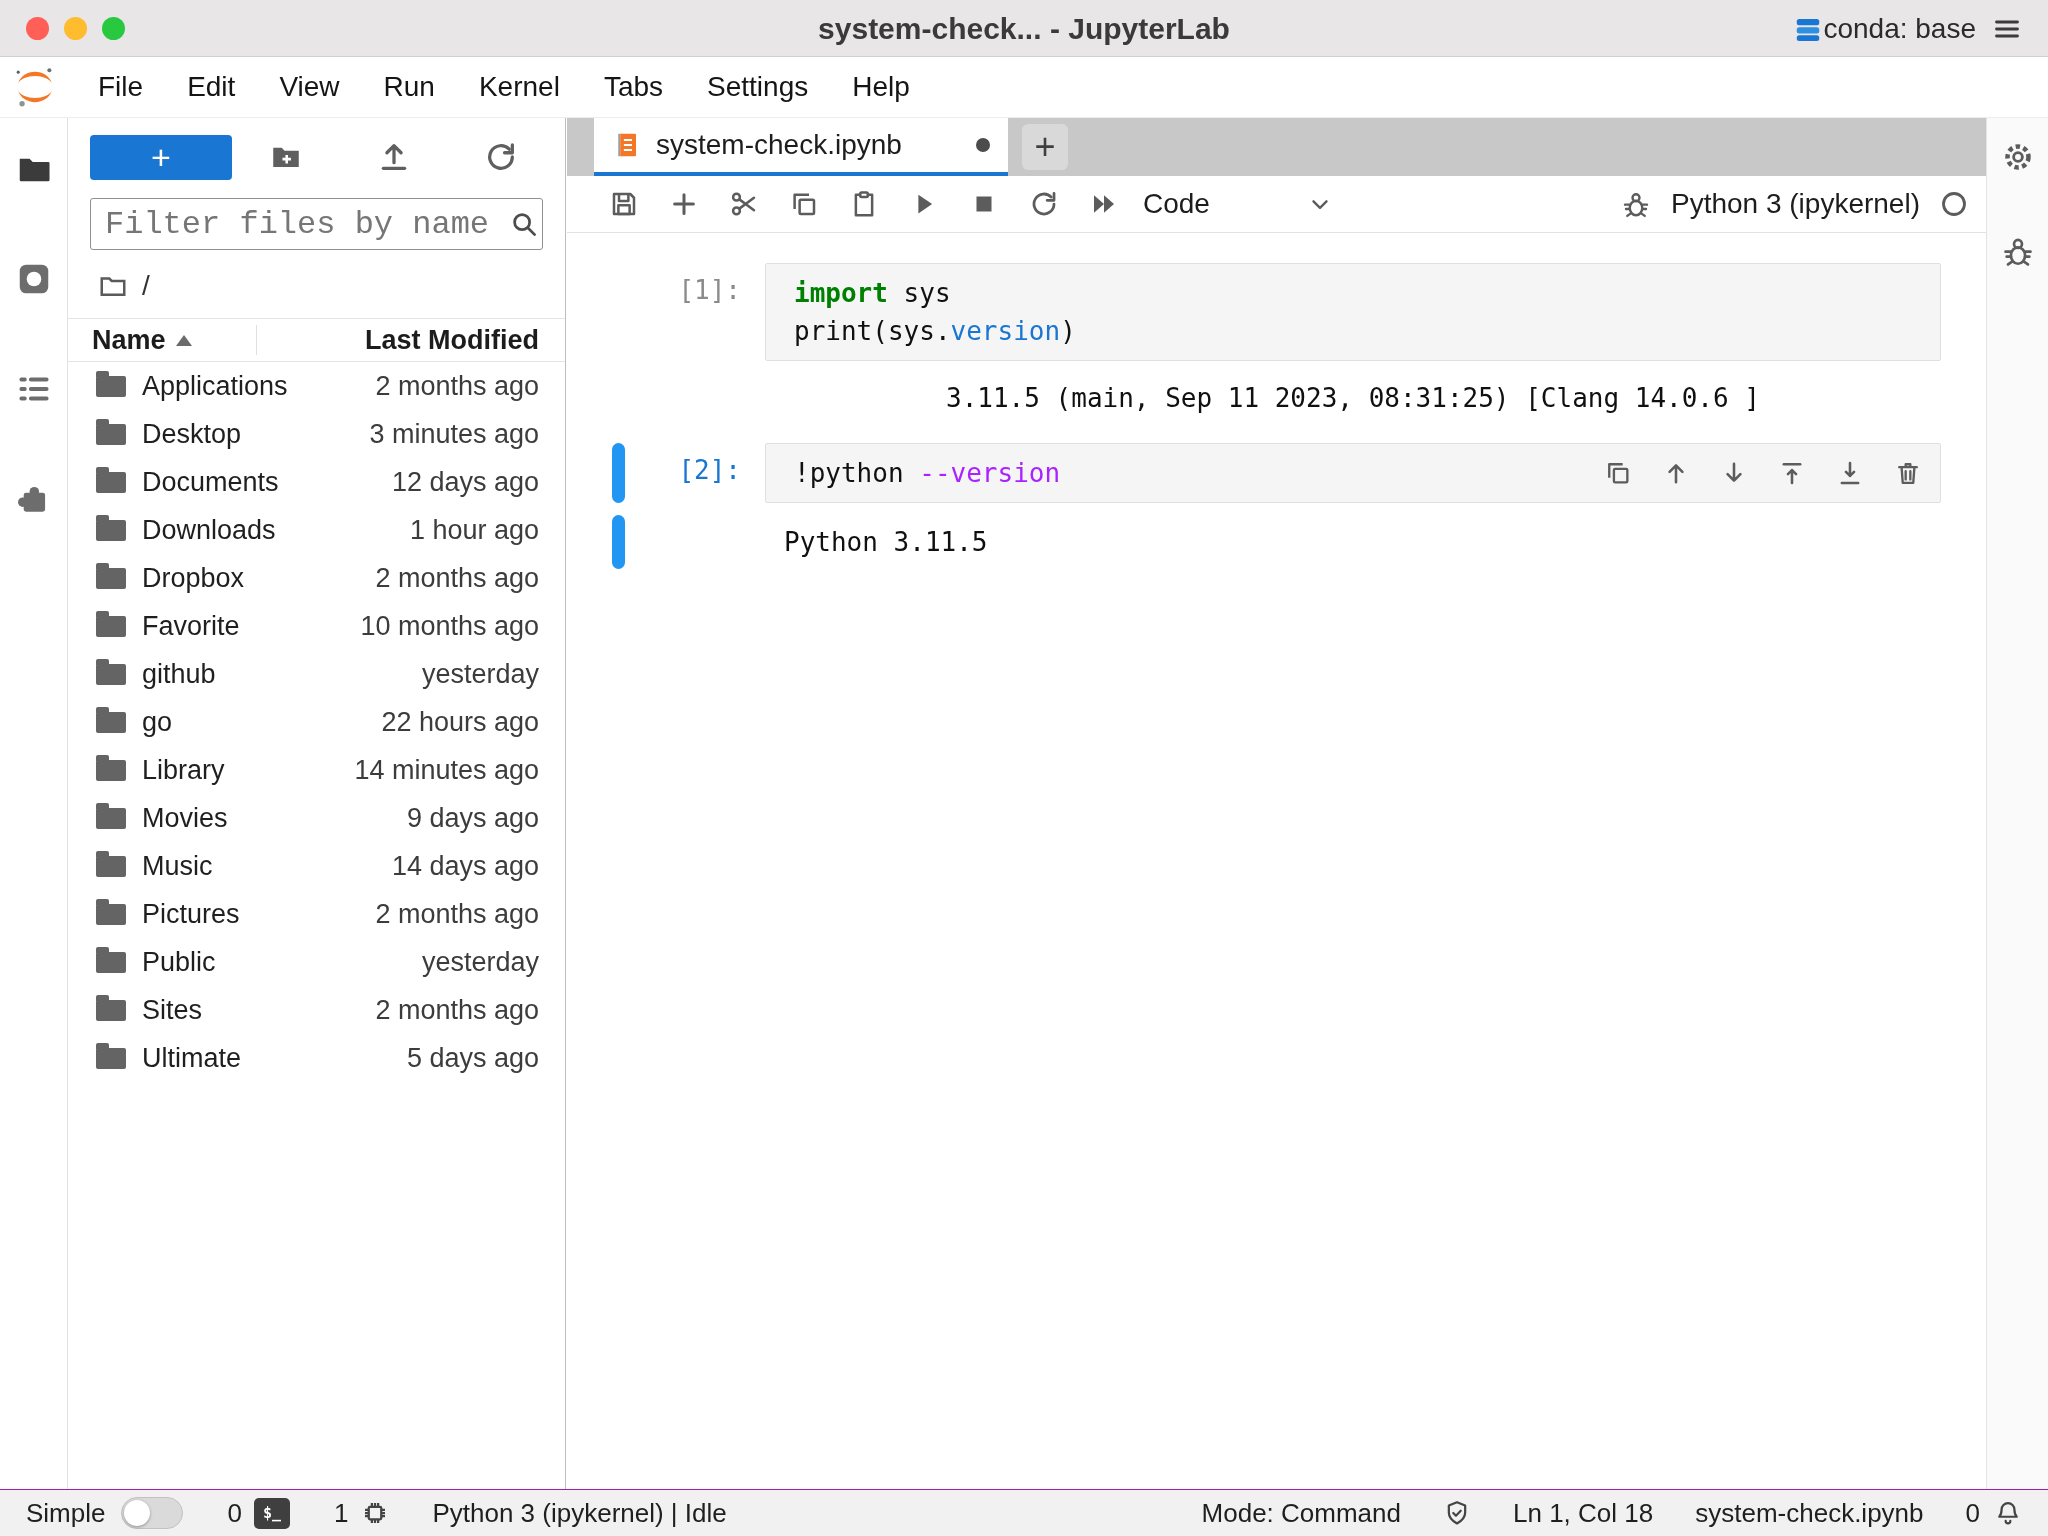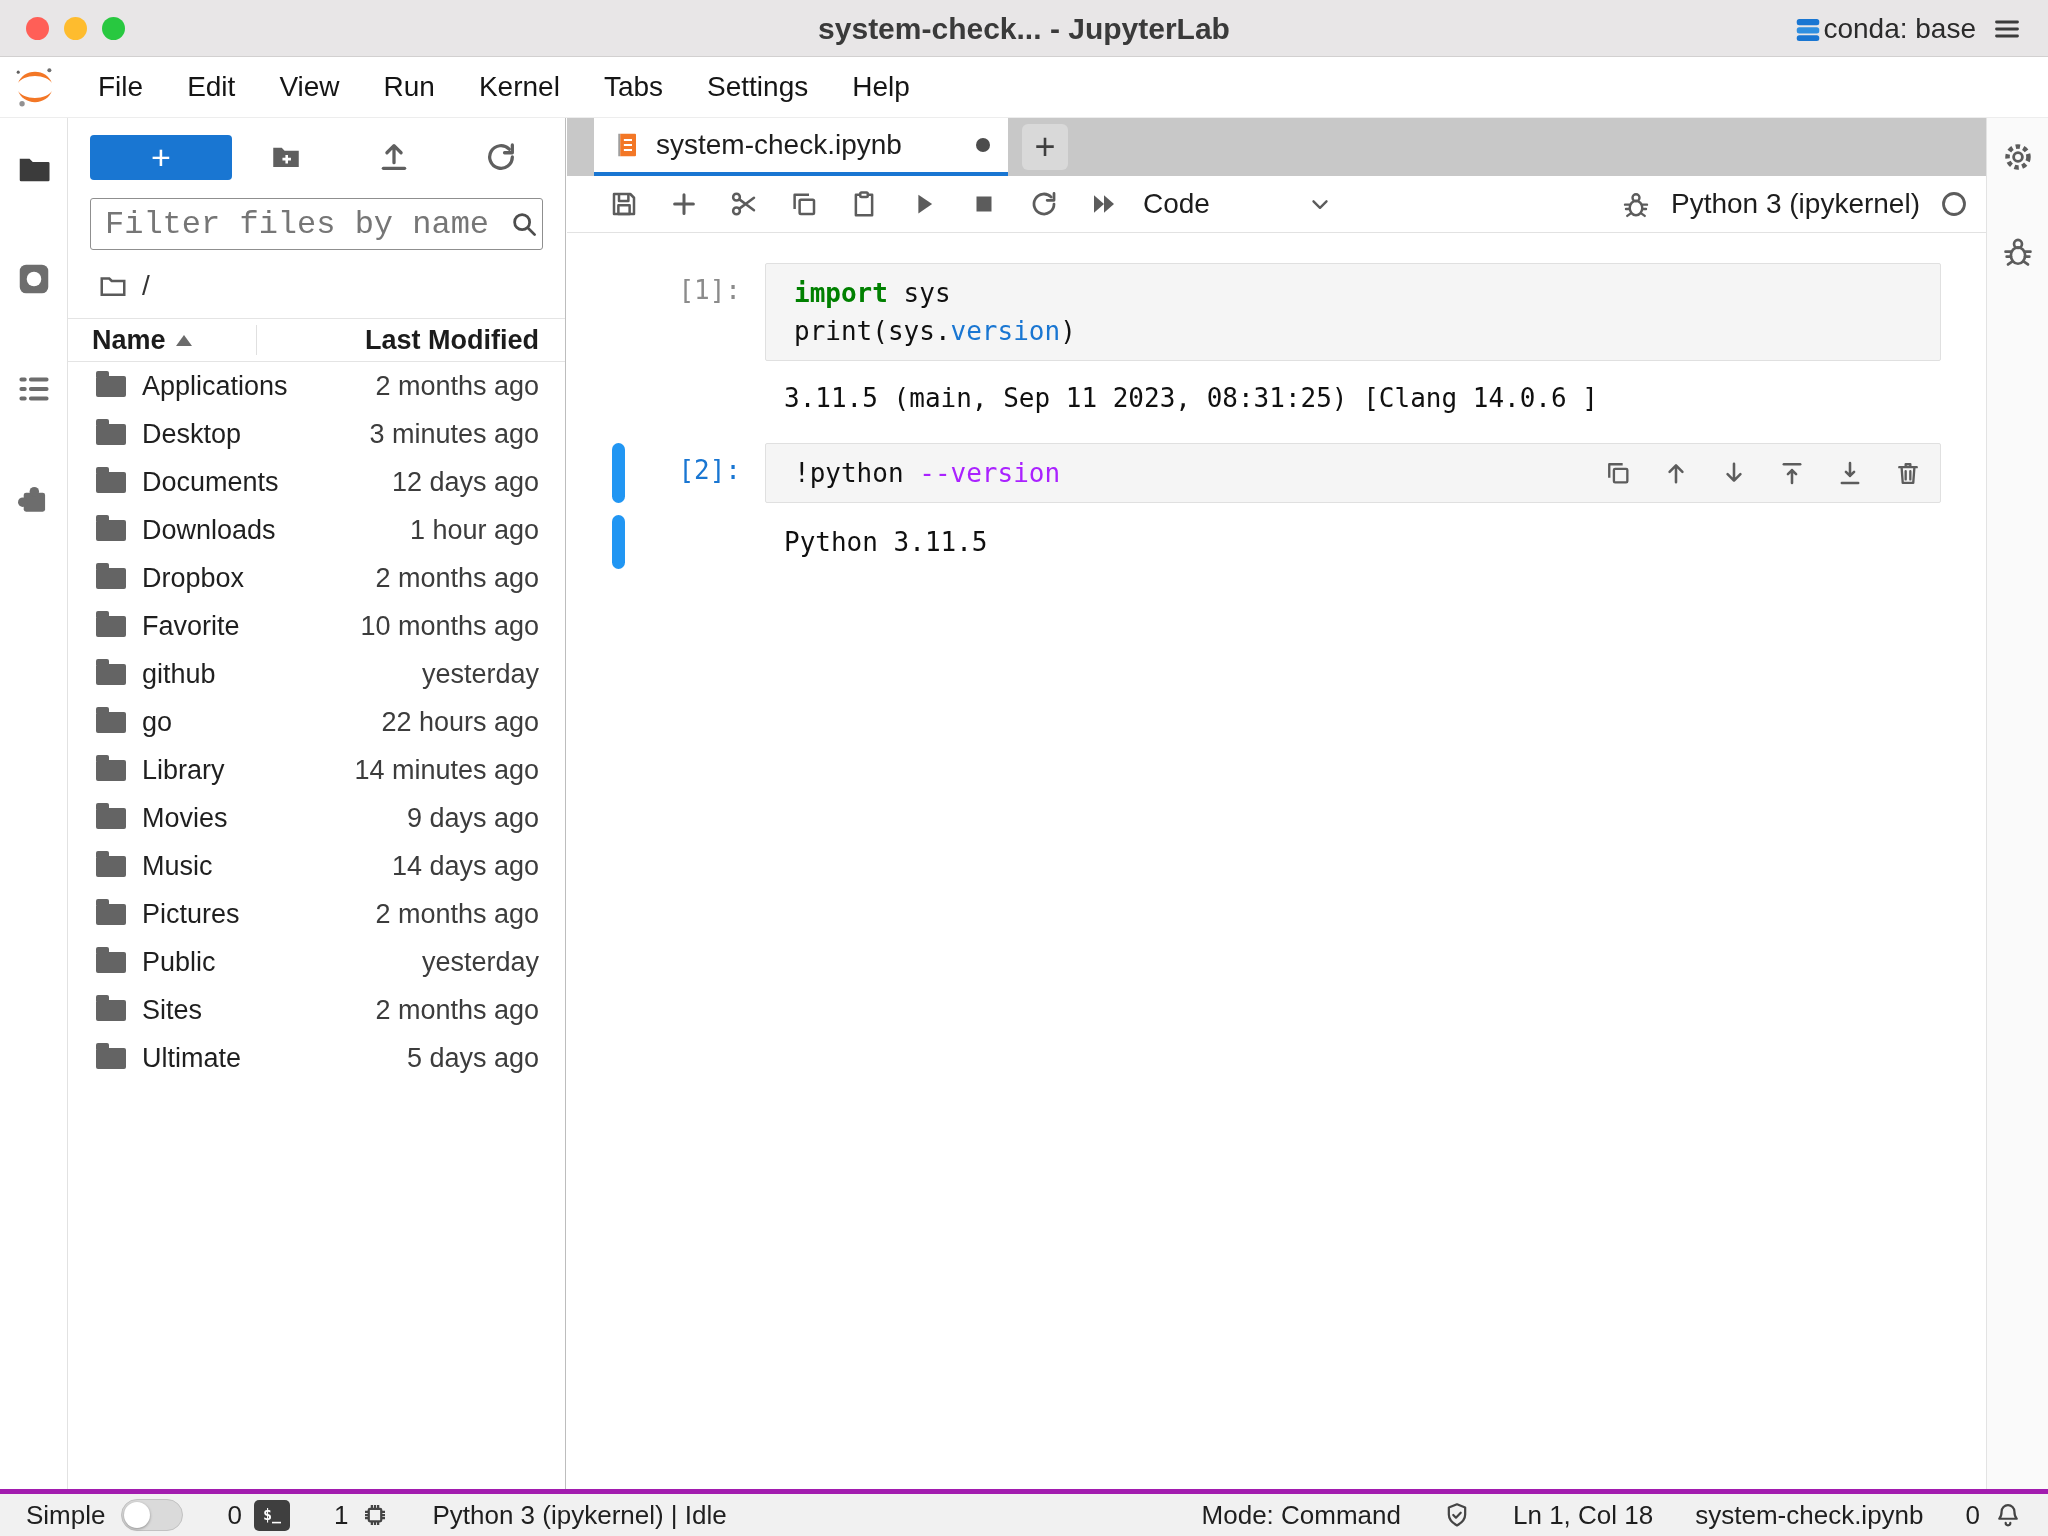--- a/index.html
+++ b/index.html
@@ -99,25 +99,25 @@
   .inputarea { flex:1; margin-right:45px; background:#f5f5f5; border:1px solid #e0e0e0; border-radius:2px;
                padding:10px 28px; font-family:"DejaVu Sans Mono",monospace; font-size:26px; line-height:38px;
                color:#101010; position:relative; }
   .outputarea { flex:1; margin-right:45px; padding:8px 19px; font-family:"DejaVu Sans Mono",monospace;
                 font-size:26px; line-height:38px; color:#101010; }
   .kw { color:#008000; font-weight:bold; }
   .prop { color:#1976d2; }
   .op { color:#aa22ff; }
   .cell-actions { position:absolute; right:18px; top:50%; transform:translateY(-50%);
                   display:flex; gap:30px; color:#5c5c5c; }
-  .mt10{margin-top:10px;} .mt18{margin-top:18px;} .mt12{margin-top:12px;}
+  .mt10{margin-top:10px;text-align:center;} .mt18{margin-top:18px;} .mt12{margin-top:12px;}
 
   
   .statusbar { position:absolute; left:0; right:0; bottom:0; height:47px; background:#f1f1f1;
-               border-top:5px solid #a21caf; display:flex; align-items:center; padding:0 26px;
+               border-top:1px solid #a21caf; display:flex; align-items:center; padding:0 26px;
                font-size:26px; color:#1f1f1f; }
   .sb-left { display:flex; align-items:center; }
   .toggle { width:62px; height:32px; border-radius:16px; background:#dadada; border:1px solid #c2c2c2;
             position:relative; margin-left:16px; }
   .toggle .knob { position:absolute; left:2px; top:2px; width:26px; height:26px; border-radius:50%;
                   background:#fff; box-shadow:0 1px 3px rgba(0,0,0,.35); }
   .sb-count { margin-left:44px; display:flex; align-items:center; gap:12px; }
   .term-ic { width:36px; height:31px; background:#3f3f3f; border-radius:5px; color:#fff;
              font-family:"DejaVu Sans Mono",monospace; font-size:15px; font-weight:bold;
              display:flex; align-items:center; justify-content:center; }

